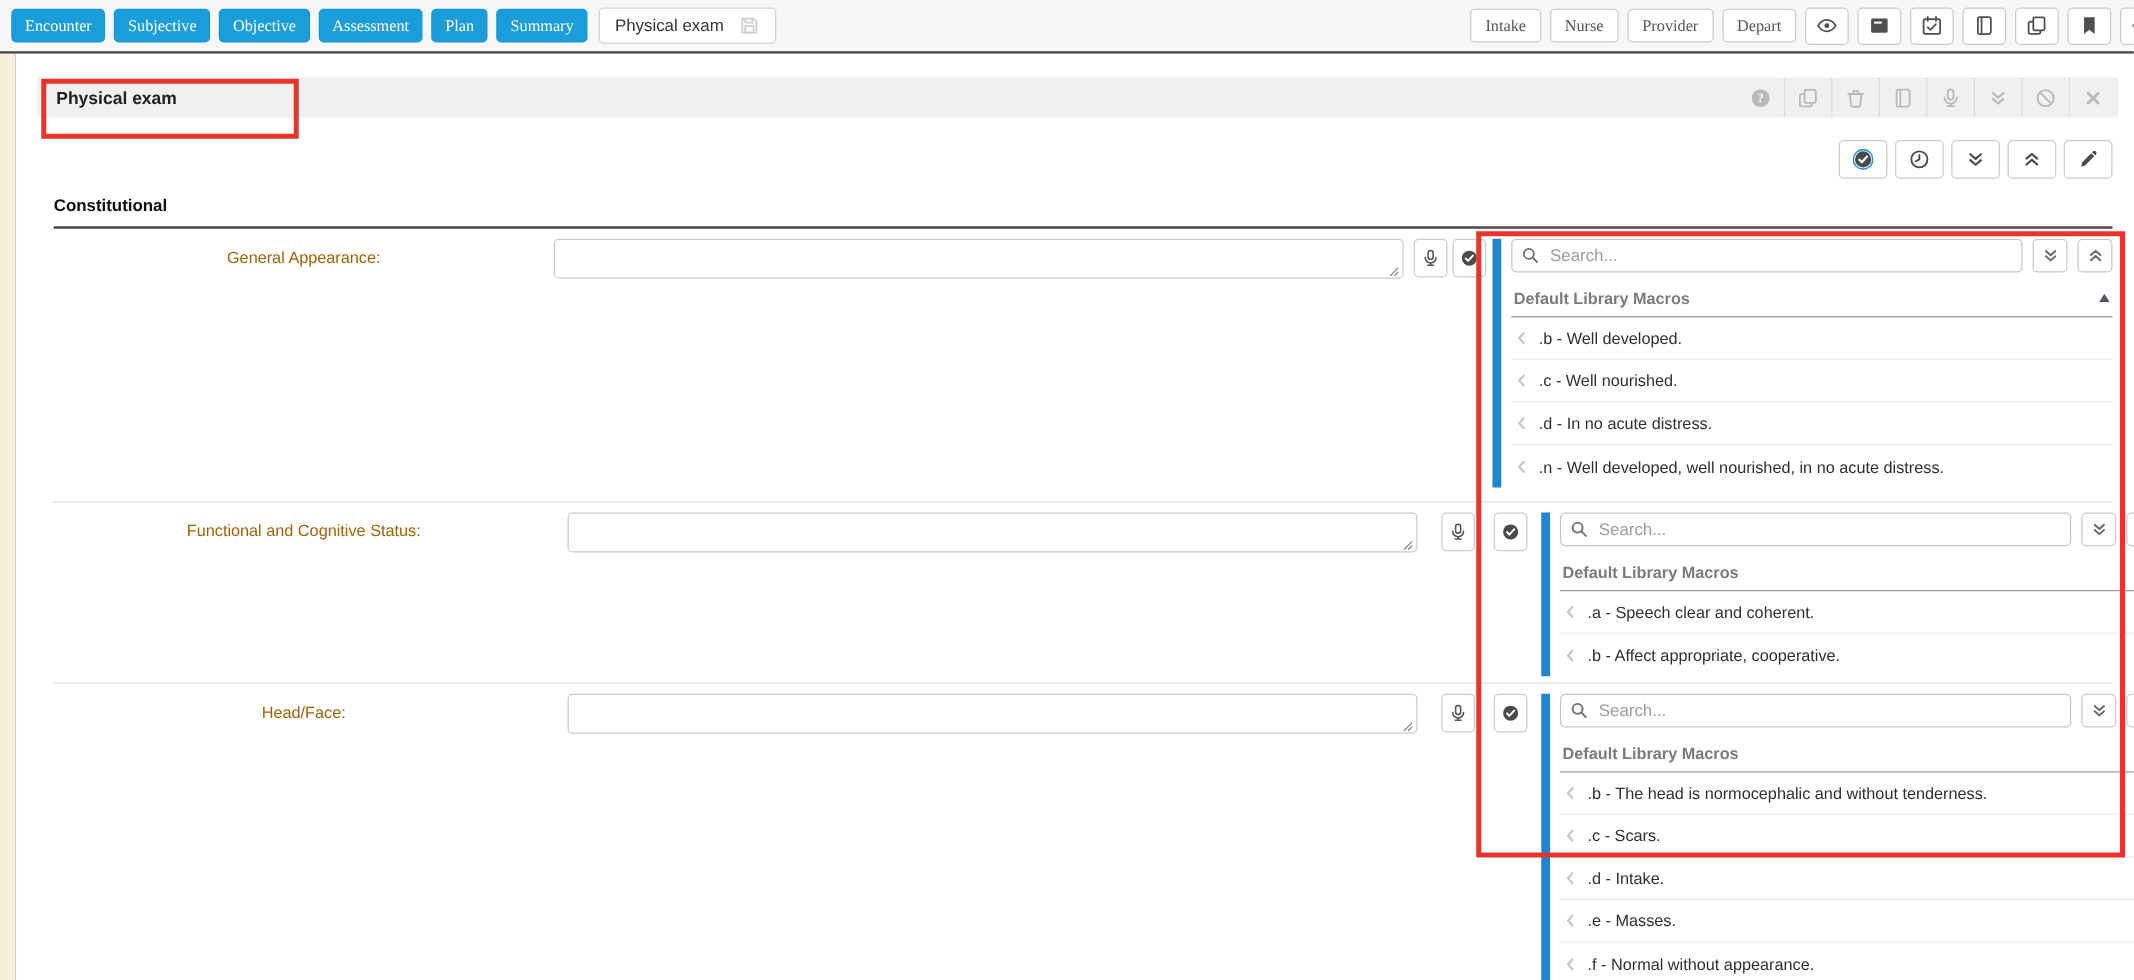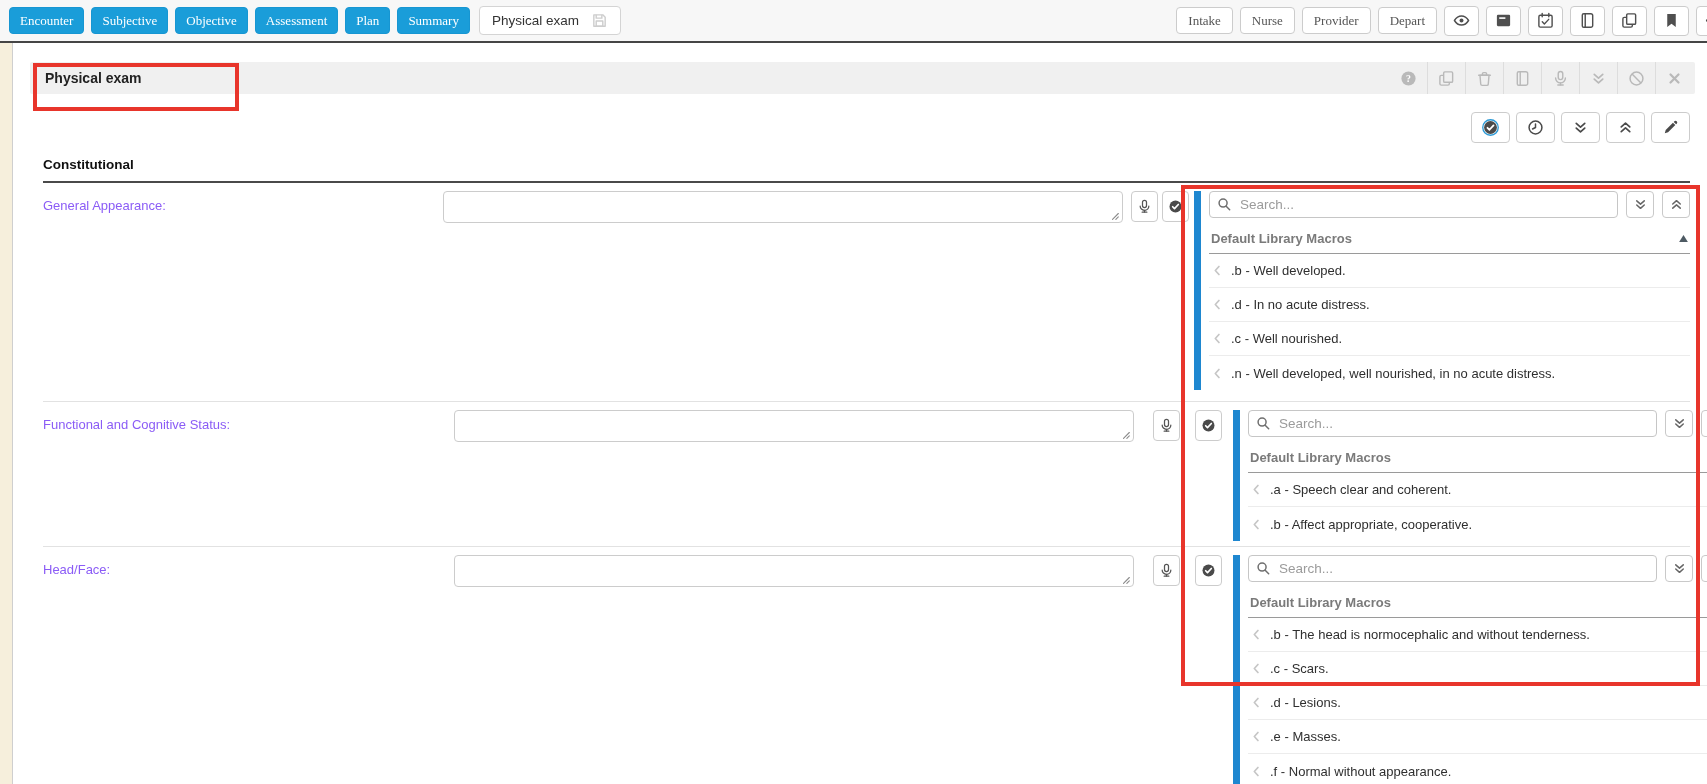--- a/index.html
+++ b/index.html
@@ -75,21 +75,21 @@
   
   .field-row{
     margin:0 17px 0 30px;display:flex;align-items:flex-start;
     padding-top:8px;box-sizing:border-box;position:relative;
   }
   .field-row.bt{border-top:1px solid #e2e2e2;gap:11px;}
   .row-0{min-height:218px;}
   .row-1{min-height:145px;}
   .row-2{min-height:242px;}
 
-  .field-label{width:400px;flex:0 0 400px;font-size:13px;color:#8b5cf6;padding-top:7px;box-sizing:border-box;}
+  .field-label{width:400px;flex:0 0 400px;font-size:13px;color:#a16207;padding-top:7px;box-sizing:border-box;text-align:center;}
   .field-input-wrap{position:relative;width:680px;flex:0 0 680px;}
   .field-textarea{
     width:100%;height:32px;border:1px solid #ccc;border-radius:4px;resize:none;
     box-sizing:border-box;font-size:13px;padding:4px 8px;outline:none;background:#fff;
   }
   .resize-ic{position:absolute;right:3px;bottom:6px;color:#8a8a8a;width:10px;height:10px;}
   .mini-btn{
     width:27px;height:31px;margin-left:8px;flex:0 0 27px;background:#fff;
     border:1px solid #ccc;border-radius:4px;display:flex;align-items:center;
     justify-content:center;padding:0;color:#555;
@@ -425,27 +425,27 @@
         <li>
             <svg class="chevL">
               <use href="#i-chevleft"></use>
             </svg>
             <span>.b - Well developed.</span>
           </li>
         <li>
             <svg class="chevL">
               <use href="#i-chevleft"></use>
             </svg>
+            <span>.c - Well nourished.</span>
+          </li>
+        <li>
+            <svg class="chevL">
+              <use href="#i-chevleft"></use>
+            </svg>
             <span>.d - In no acute distress.</span>
-          </li>
-        <li>
-            <svg class="chevL">
-              <use href="#i-chevleft"></use>
-            </svg>
-            <span>.c - Well nourished.</span>
           </li>
         <li>
             <svg class="chevL">
               <use href="#i-chevleft"></use>
             </svg>
             <span>.n - Well developed, well nourished, in no acute distress.</span>
           </li>
       </ul>
     </div>
   </div>
@@ -563,21 +563,21 @@
         <li>
             <svg class="chevL">
               <use href="#i-chevleft"></use>
             </svg>
             <span>.c - Scars.</span>
           </li>
         <li>
             <svg class="chevL">
               <use href="#i-chevleft"></use>
             </svg>
-            <span>.d - Lesions.</span>
+            <span>.d - Intake.</span>
           </li>
         <li>
             <svg class="chevL">
               <use href="#i-chevleft"></use>
             </svg>
             <span>.e - Masses.</span>
           </li>
         <li>
             <svg class="chevL">
               <use href="#i-chevleft"></use>

